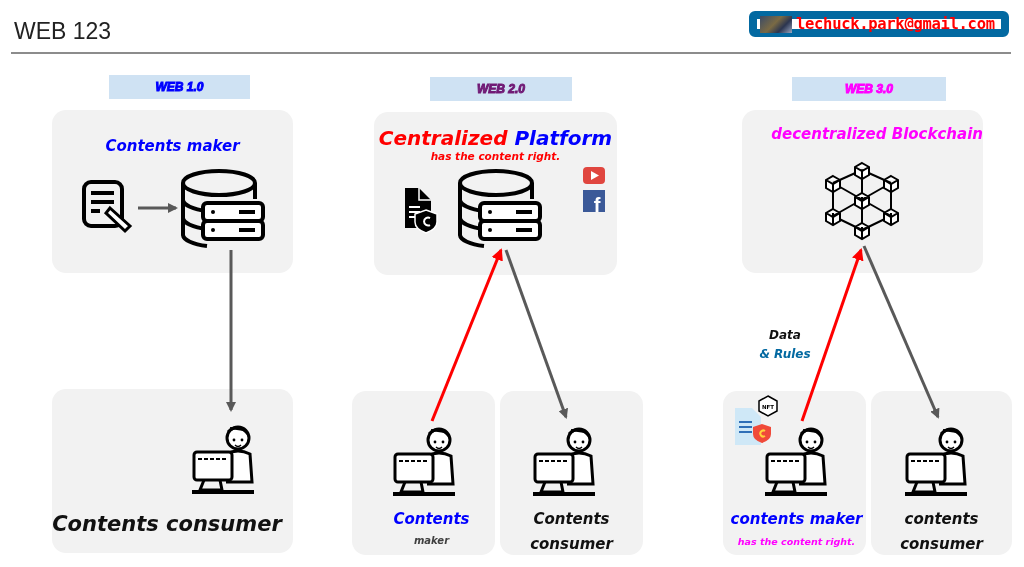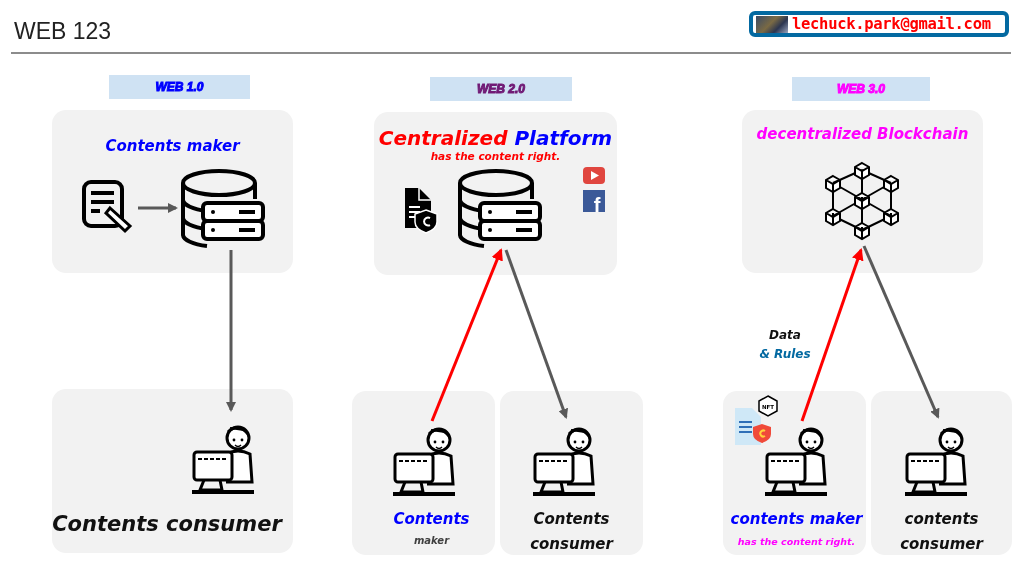--- a/index.html
+++ b/index.html
@@ -1,39 +1,39 @@
 <!DOCTYPE html>
 <html><head>
 <meta charset="utf-8">
 <style>
   html, body { margin:0; padding:0; background:#ffffff; }
   body { width:1024px; height:567px; position:relative; overflow:hidden; font-family:"Liberation Sans", sans-serif; }
   .title { position:absolute; left:14px; top:12px; font-size:23px; color:#222;margin-top:6px; }
   .hr { position:absolute; left:11px; top:52px; width:1000px; height:2px; background:#8c8c8c; }
-  .email { position:absolute; left:749px; top:11px; width:260px; height:26px; border:4px solid #0369a1; border-radius:6px; box-sizing:border-box; display:flex; align-items:center; padding-left:3px; }
+  .email { position:absolute; left:749px; top:11px; width:260px; height:26px; border:8px solid #0369a1; border-radius:6px; box-sizing:border-box; display:flex; align-items:center; padding-left:3px; }
   .email .avatar { width:32px; height:17px; background:linear-gradient(135deg,#3a4a66 0%,#7a6a44 45%,#2b3550 70%,#9aa6c0 100%); margin-right:4px; }
   .email span { color:#ff0000; font-family:"DejaVu Sans Mono", monospace; font-weight:bold; font-size:15.5px; letter-spacing:-0.3px; }
   .label { position:absolute; height:24px; background:#cfe2f3; display:flex; align-items:center; justify-content:center; font-weight:bold; font-style:italic; font-size:12px; font-family:"Liberation Sans", sans-serif; -webkit-text-stroke:1px; }
   .box { position:absolute; background:#f2f2f2; border-radius:14px; }
   .txt { position:absolute; font-family:"DejaVu Sans", sans-serif; font-style:italic; font-weight:bold; text-align:center; white-space:nowrap; }
   svg.ov { position:absolute; left:0; top:0; }
 </style>
 </head>
 <body>
 
 <div class="title">WEB 123</div>
 <div class="hr"></div>
 <div class="email">
   <div class="avatar"></div>
   <span>lechuck.park@gmail.com</span>
 </div>
 
 <div class="label" style="left:109px;top:75px;width:141px;color:#0000ff;">WEB 1.0</div>
 <div class="label" style="left:430px;top:77px;width:142px;color:#701a75;">WEB 2.0</div>
-<div class="label" style="left:792px;top:77px;width:138px;color:#ff00ff;">WEB 3.0</div>
+<div class="label" style="left:792px;top:77px;width:154px;color:#ff00ff;">WEB 3.0</div>
 
 <div class="box" style="left:52px;top:110px;width:241px;height:163px;"></div>
 <div class="box" style="left:52px;top:389px;width:241px;height:164px;"></div>
 <div class="box" style="left:374px;top:112px;width:243px;height:163px;"></div>
 <div class="box" style="left:352px;top:391px;width:143px;height:164px;"></div>
 <div class="box" style="left:500px;top:391px;width:143px;height:164px;"></div>
 <div class="box" style="left:742px;top:110px;width:241px;height:163px;"></div>
 <div class="box" style="left:723px;top:391px;width:143px;height:164px;"></div>
 <div class="box" style="left:871px;top:391px;width:141px;height:164px;"></div>
 
@@ -43,21 +43,21 @@
 <div class="txt" style="left:374px;width:243px;top:126px;font-size:20px;">
   <span style="color:#ff0000">Centralized</span>
   <span style="color:#0000ff">Platform</span>
 </div>
 <div class="txt" style="left:374px;width:243px;top:150px;font-size:10.5px;color:#ff0000;">has the content right.</div>
 <div class="txt" style="left:352px;width:159px;top:510px;font-size:15px;color:#0000ff;">Contents</div>
 <div class="txt" style="left:352px;width:159px;top:535px;font-size:10px;color:#404040;">maker</div>
 <div class="txt" style="left:500px;width:143px;top:510px;font-size:15px;color:#111;">Contents</div>
 <div class="txt" style="left:500px;width:143px;top:535px;font-size:15px;color:#111;">consumer</div>
 
-<div class="txt" style="left:742px;width:241px;top:125px;font-size:15px;color:#ff00ff;">decentralized Blockchain</div>
+<div class="txt" style="left:742px;width:241px;top:125px;font-size:15px;color:#ff00ff;text-align:right;">decentralized Blockchain</div>
 <div class="txt" style="left:755px;width:60px;top:328px;font-size:12px;color:#111;font-family:'DejaVu Sans',sans-serif;">Data</div>
 <div class="txt" style="left:755px;width:60px;top:347px;font-size:12px;color:#0369a1;">&amp; Rules</div>
 <div class="txt" style="left:723px;width:147px;top:510px;font-size:15px;color:#0000ff;">contents maker</div>
 <div class="txt" style="left:723px;width:147px;top:536px;font-size:9.5px;color:#ff00ff;">has the content right.</div>
 <div class="txt" style="left:871px;width:141px;top:510px;font-size:15px;color:#111;">contents</div>
 <div class="txt" style="left:871px;width:141px;top:535px;font-size:15px;color:#111;">consumer</div>
 
 <svg class="ov" width="1024" height="567" viewBox="0 0 1024 567">
   <defs>
     <marker id="ahGray" markerWidth="10" markerHeight="10" refX="8" refY="5" orient="auto" markerUnits="userSpaceOnUse">

